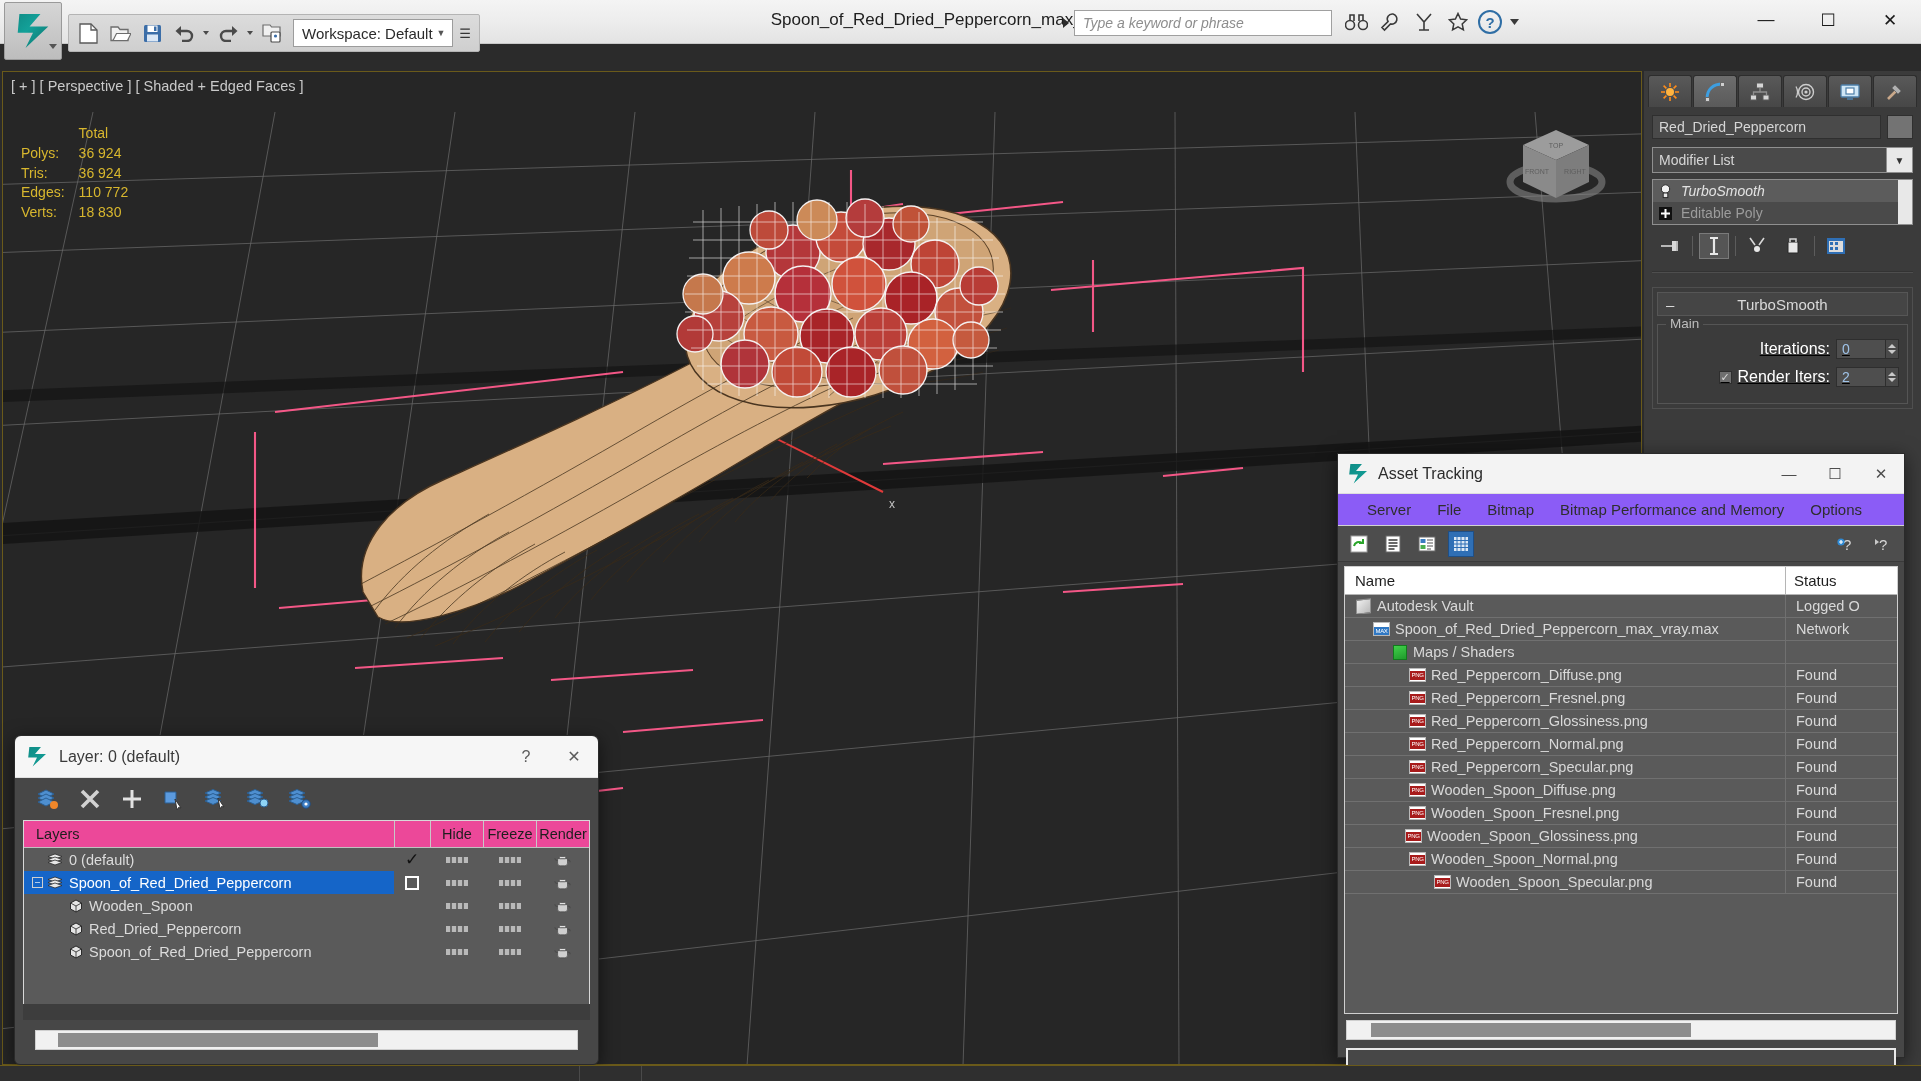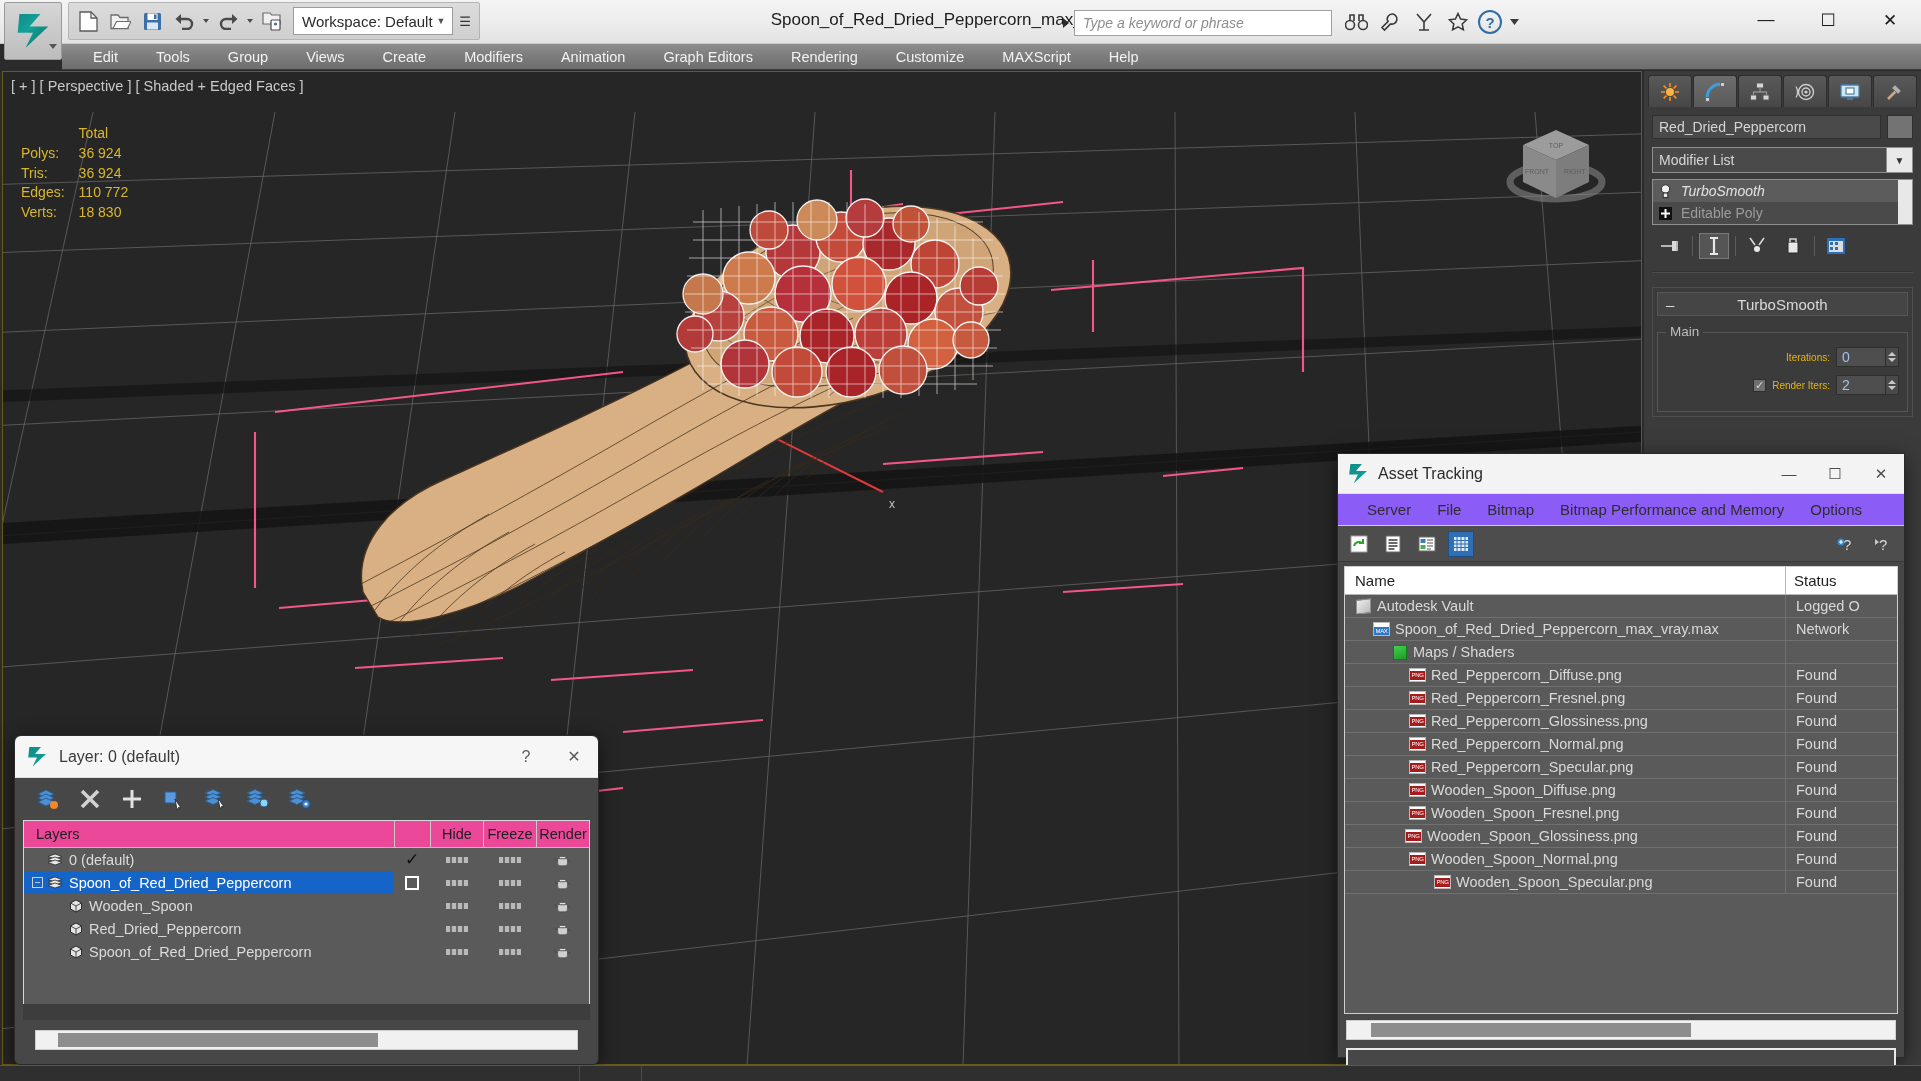--- a/index.html
+++ b/index.html
@@ -28,21 +28,21 @@
     width: 34px; height: 34px;
     background:
       linear-gradient(135deg, #0f8c86 0%, #13a199 40%, #0b6e69 100%);
     clip-path: polygon(10% 0%, 72% 0%, 40% 37%, 95% 37%, 28% 100%, 50% 55%, 5% 55%);
   }
   .maxlogo .caret {
     position:absolute; right:4px; bottom:10px;
     width:0;height:0;border-left:4px solid transparent;border-right:4px solid transparent;border-top:5px solid #555;
   }
   .qat {
-    position: absolute; left: 68px; top: 2px; height: 38px;
+    position: absolute; left: 68px; top: 14px; height: 38px;
     display: flex; align-items: center; gap: 2px;
     background: linear-gradient(180deg,#dcdcdc,#cfcfcf);
     border: 1px solid #b4b4b4; border-radius: 2px; padding: 0 4px;
   }
   .qbtn {
     width: 30px; height: 32px; display:flex; align-items:center; justify-content:center;
     border-radius:2px; color:#4a4a4a;
   }
   .qbtn svg { display:block; }
   .qcaret { width:10px; height:32px; display:flex; align-items:center; justify-content:center;}
@@ -152,25 +152,25 @@
   .hrline{margin-top:12px;height:2px;background:#4e4e4e;border-top:1px solid #333;}
   .rollout {
     margin-top:14px; border:1px solid #4f4f4f; background:#3b3b3b; padding:4px;
   }
   .rollhdr {
     height:24px; background:#454545; border:1px solid #565656; display:flex; align-items:center;
     justify-content:center; position:relative; color:#d9d9d9; font-size:15px;
   }
   .rollhdr .minus{ position:absolute; left:8px; color:#d9d9d9; font-size:15px;}
   .group {
-    margin-top:16px; border:1px solid #555; padding:14px 8px 8px 8px; position:relative;
+    margin-top:8px; border:1px solid #555; padding:14px 8px 8px 8px; position:relative;text-decoration:underline;
   }
   .group .gtitle{ position:absolute; left:8px; top:-9px; background:#3b3b3b; padding:0 4px; color:#bdbdbd; font-size:13.5px;}
   .prow { display:flex; align-items:center; justify-content:flex-end; gap:6px; margin-bottom:8px;}
-  .prow .plabel{ color:#eab308; font-size:10px;}
+  .prow .plabel{ color:#ffffff; font-size:16px;}
   .spin { display:flex; align-items:center;}
   .spinfield {
     width:50px; height:20px; background:#4e4e4e; border:1px solid #2e2e2e;
     color:#9fc3e8; font-size:14px; display:flex; align-items:center; padding-left:5px;
   }
   .spinarrows{width:13px;height:20px;background:#4a4a4a;border:1px solid #2e2e2e;border-left:none;display:flex;flex-direction:column;align-items:center;justify-content:center;gap:2px;}
   .spinarrows i{width:0;height:0;border-left:4px solid transparent;border-right:4px solid transparent;display:block;}
   .spinarrows i.up{border-bottom:4px solid #c8c8c8;}
   .spinarrows i.dn{border-top:4px solid #c8c8c8;}
   .chk{width:13px;height:13px;background:#6f6f6f;border:1px solid #2e2e2e;display:flex;align-items:center;justify-content:center;color:#d9d9d9;font-size:11px;}
@@ -366,34 +366,20 @@
       </span>
     </div>
 
     <div class="winbtns">
       <div class="winbtn">—</div>
       <div class="winbtn">☐</div>
       <div class="winbtn">✕</div>
     </div>
   </div>
 
-  <div class="menubar">
-    <div class="menuitem">Edit</div>
-    <div class="menuitem">Tools</div>
-    <div class="menuitem">Group</div>
-    <div class="menuitem">Views</div>
-    <div class="menuitem">Create</div>
-    <div class="menuitem">Modifiers</div>
-    <div class="menuitem">Animation</div>
-    <div class="menuitem">Graph Editors</div>
-    <div class="menuitem">Rendering</div>
-    <div class="menuitem">Customize</div>
-    <div class="menuitem">MAXScript</div>
-    <div class="menuitem">Help</div>
-  </div>
 
   <div class="viewport">
     <svg class="grid-svg" width="1640" height="994" viewBox="0 0 1640 994">
       <rect width="1640" height="994" fill="#262626"></rect>
 
       <g stroke="#6b6b6b" stroke-width="1" fill="none" opacity="0.72">
         <path d="M-250 120 L1700 60"></path>
         <path d="M-260 190 L1700 118"></path>
         <path d="M-270 272 L1700 186"></path>
         <path d="M-280 368 L1700 264"></path>

